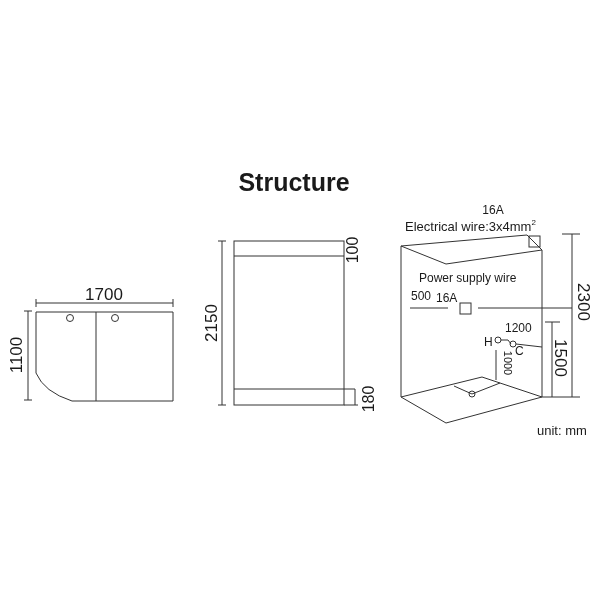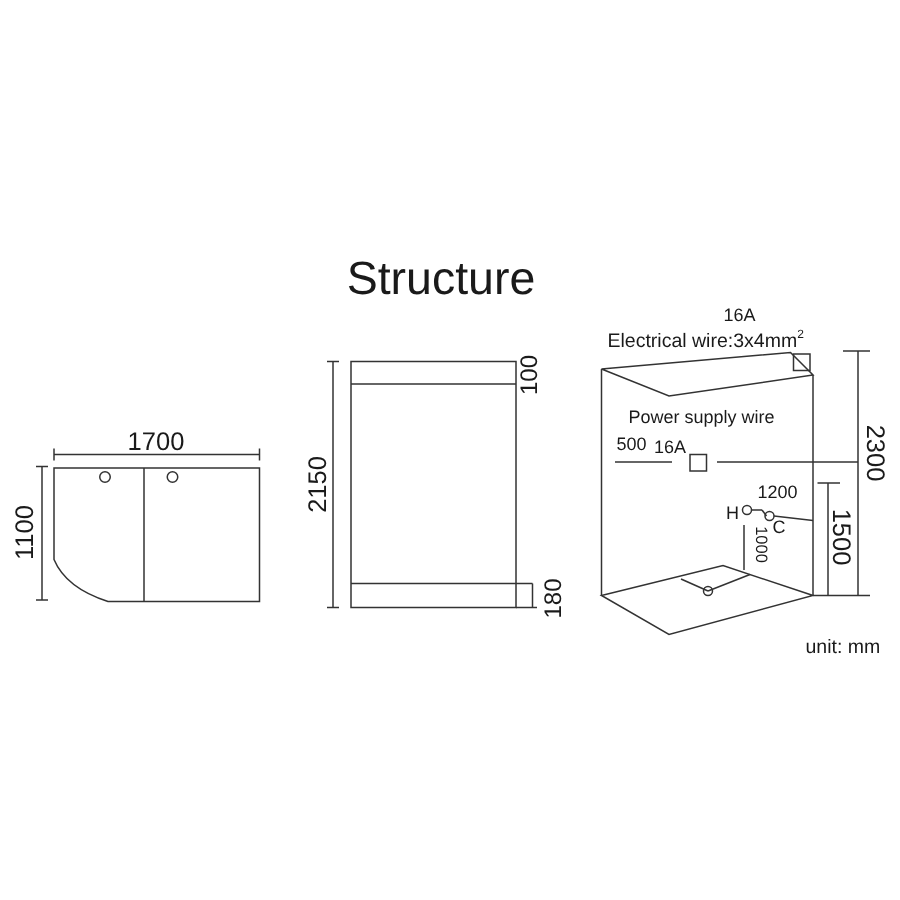--- a/index.html
+++ b/index.html
@@ -1,19 +1,19 @@
 <!DOCTYPE html>
 <html><head>
 <meta charset="utf-8">
 <style>
   html, body { margin: 0; padding: 0; background: #ffffff; }
   body { width: 600px; height: 600px; position: relative; overflow: hidden;
          font-family: "Liberation Sans", sans-serif; color: #1a1a1a; }
   .title { position: absolute; left: 0; width: 588px; top: 168px; text-align: center;
-           font-size: 31px; font-family: "Liberation Sans", sans-serif; }
+           font-size: 25px; font-family: "Liberation Sans", sans-serif; font-weight: bold; }
   svg { position: absolute; left: 0; top: 0; }
   svg text { font-family: "Liberation Sans", sans-serif; fill: #1a1a1a; }
   .ln { stroke: #333; stroke-width: 1; fill: none; }
 </style>
 </head>
 <body>
 
 <div class="title">Structure</div>
 
 <svg width="600" height="600" viewBox="0 0 600 600">

